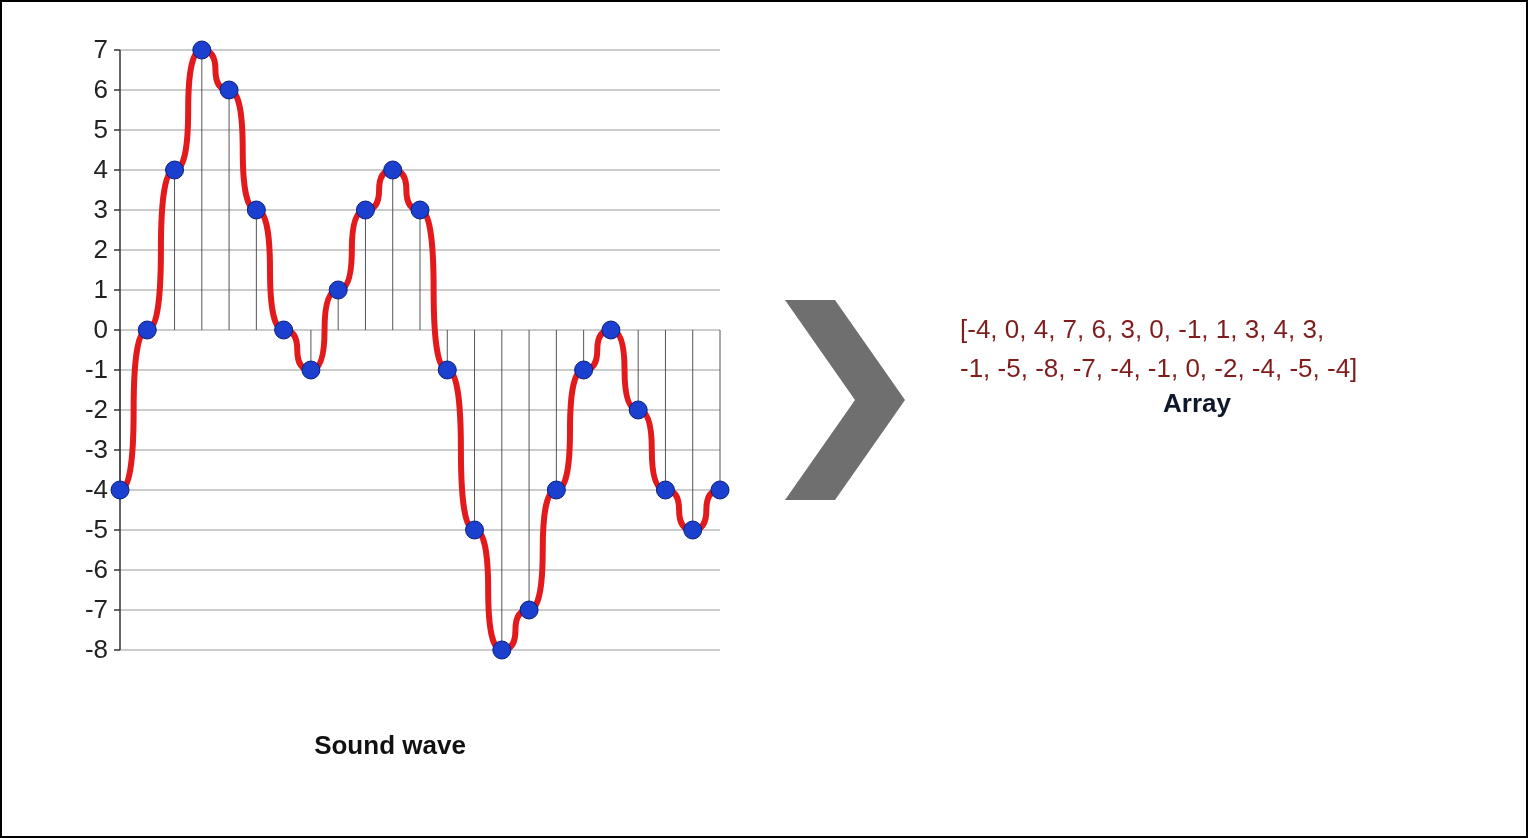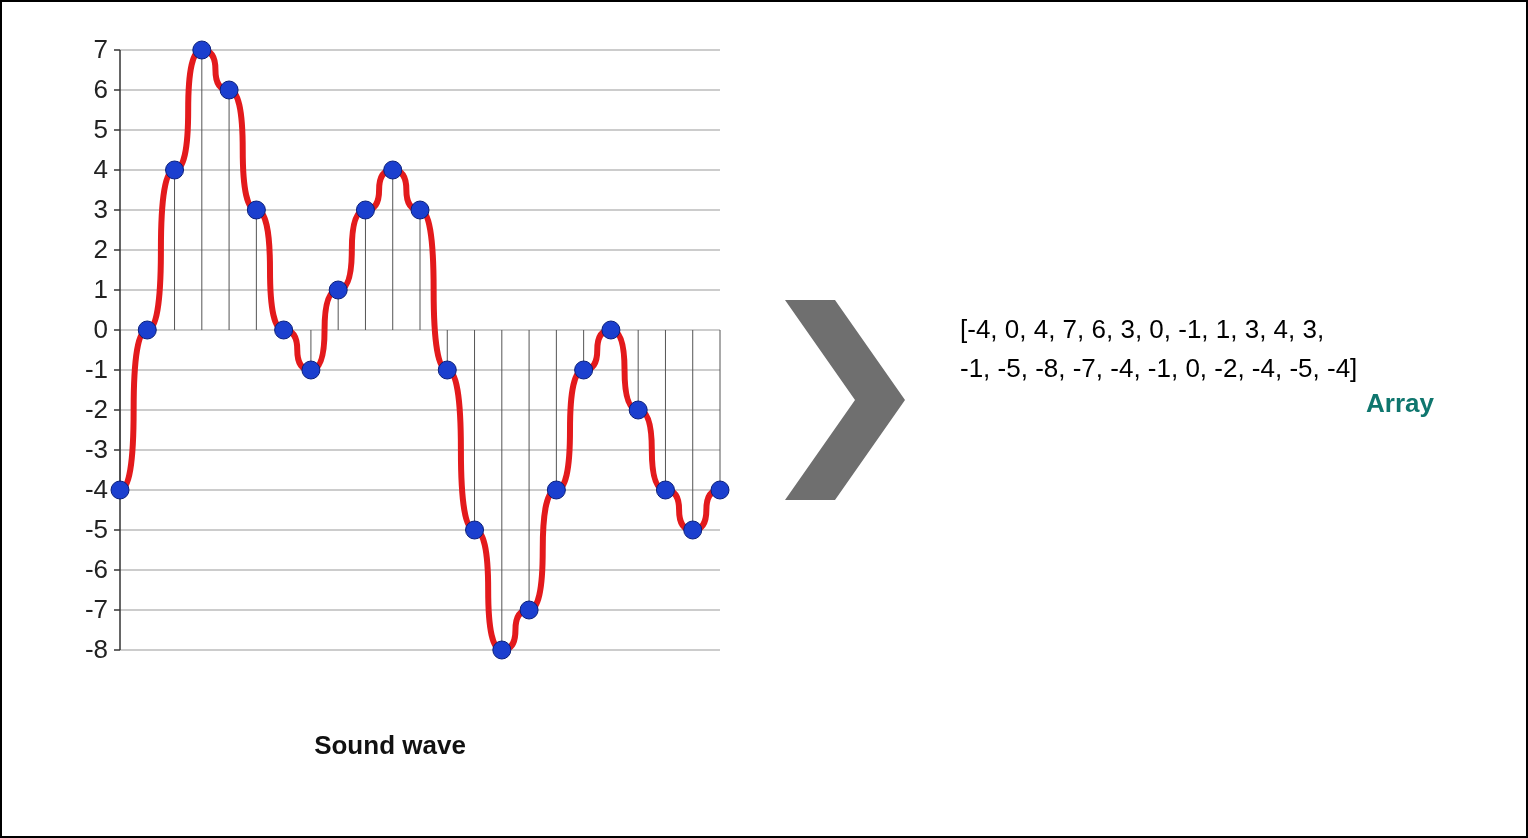--- a/index.html
+++ b/index.html
@@ -45,30 +45,30 @@
   }
   .right{
     flex:1;
     display:flex;
     flex-direction:column;
     padding-top:280px;
     padding-left:20px;
   }
   .array-text{
     font-size:26px;
-    color:#000000;
+    color:#7f1d1d;
     line-height:1.5;
     white-space:pre-line;
   }
   .array-caption{
     font-size:26px;
     font-weight:700;
-    color:#0f766e;
+    color:#0f172a;
     margin-top:auto;
-    text-align:right;
+    text-align:center;
     padding-bottom:38px;
     padding-right:60px;
   }
 </style>
 </head>
 <body>
 
 <div class="outer">
 
   <div class="left">

